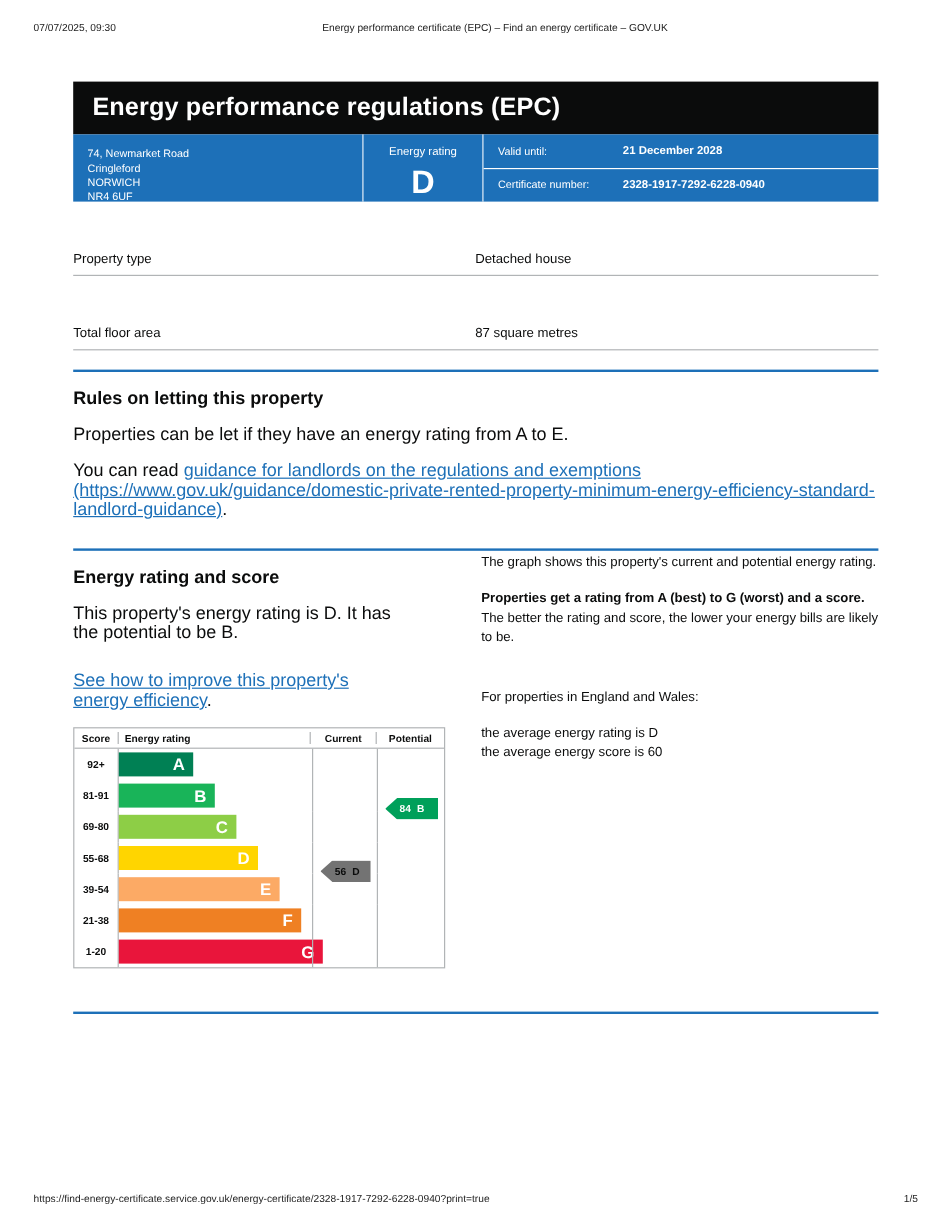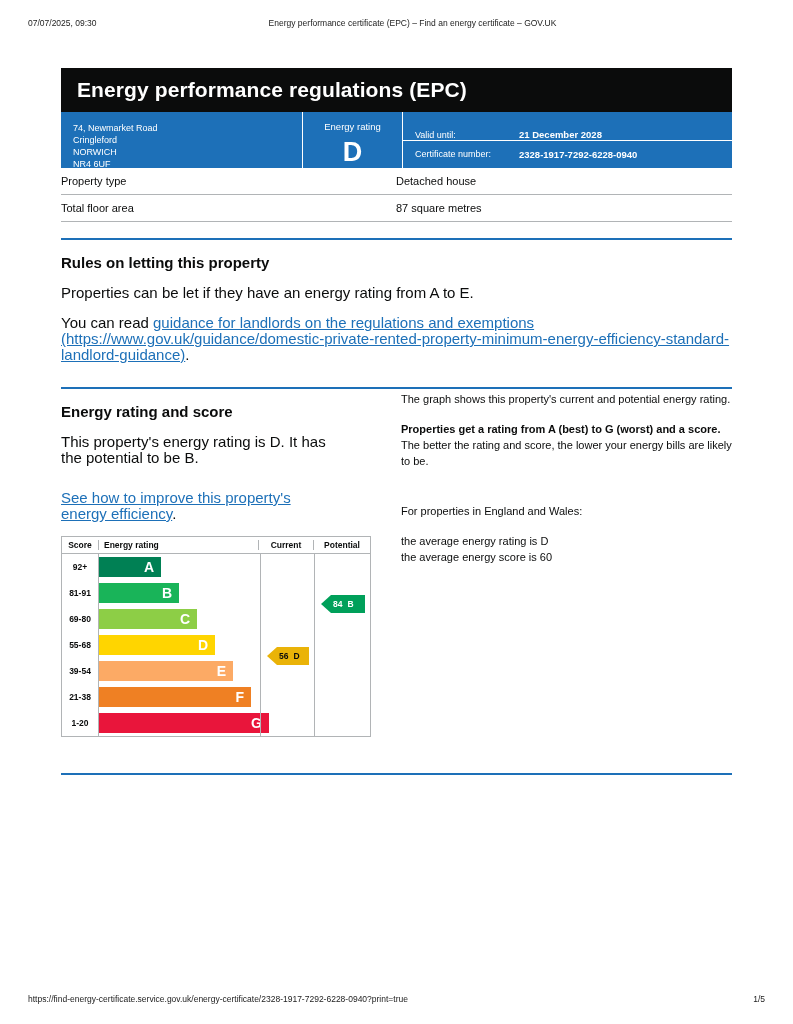--- a/index.html
+++ b/index.html
@@ -125,31 +125,32 @@
   .sum-row {
     background: #1d70b8;
     color: #ffffff;
     flex: 1;
     display: flex;
     align-items: center;
     box-sizing: border-box;
     padding-left: 12px;
     font-size: 9px;
   }
-  .sum-row.first { border-bottom: 1px solid #ffffff; align-items: flex-end; }
+  .sum-row.first { border-bottom: 1px solid #ffffff; }
   .sum-row .k { width: 104px; }
   .sum-row .v { font-weight: bold; font-size: 9.5px; }
 
   
   .detail-row {
     display: flex;
     border-bottom: 1px solid #b1b4b6;
     height: 26px;
     align-items: center;
     font-size: 11px;
+    margin-top: 35px;
   }
   .detail-row.first { border-top: 0; }
   .detail-row .dk { width: 335px; }
   .detail-row .dv { flex: 1; }
 
   
   .rule-blue {
     border-top: 2px solid #1d70b8;
     margin-top: 16px;
   }
@@ -258,21 +259,21 @@
     display: flex;
     align-items: center;
     box-sizing: border-box;
     margin-top: 11px;
   }
   .arrow span.num { margin-left: 12px; }
   .arrow span.ltr { margin-left: 5px; }
   .arrow.cur {
     left: 6px;
     width: 42px;
-    background: #eab308;
+    background: #737373;
     color: #0b0c0c;
     clip-path: polygon(10px 0, 100% 0, 100% 100%, 10px 100%, 0 50%);
   }
   .arrow.pot {
     left: 6px;
     width: 44px;
     background: #00a05a;
     clip-path: polygon(10px 0, 100% 0, 100% 100%, 10px 100%, 0 50%);
   }
 </style>

